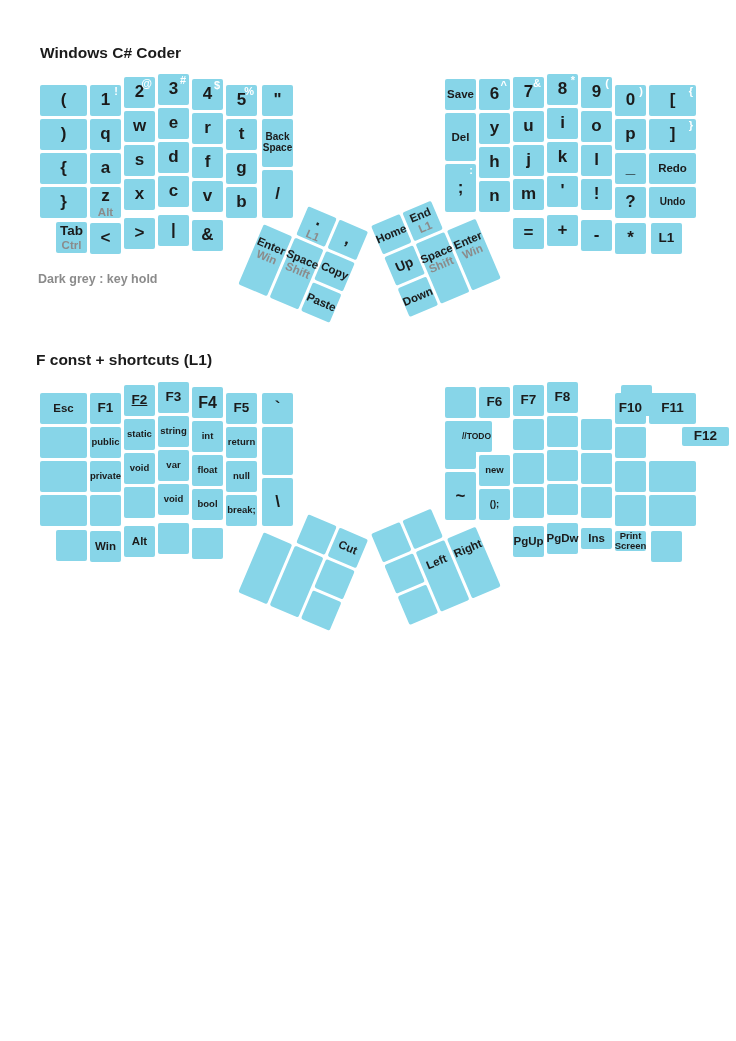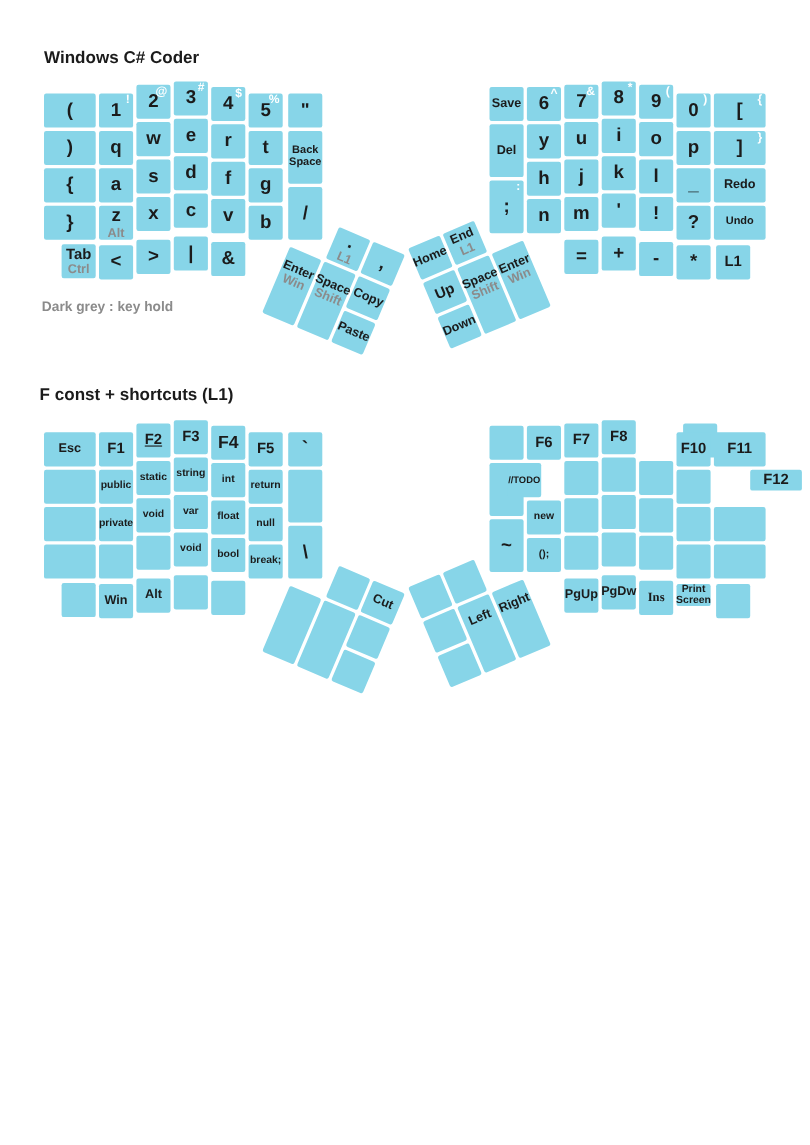--- a/index.html
+++ b/index.html
@@ -409,21 +409,21 @@
     <div class="key" style="left: 547px; top: 484px; width: 31px; height: 31px;"></div>
     <div class="key" style="left: 581px; top: 487px; width: 31px; height: 31px;"></div>
     <div class="key" style="left: 615px; top: 495px; width: 31px; height: 31px;"></div>
     <div class="key" style="left: 649px; top: 495px; width: 47px; height: 31px;"></div>
     <div class="key" style="left: 513px; top: 526px; width: 31px; height: 31px;">
       <span class="main" style="font-size: 11.5px;">PgUp</span>
     </div>
     <div class="key" style="left: 547px; top: 523px; width: 31px; height: 31px;">
       <span class="main" style="font-size: 11.5px;">PgDw</span>
     </div>
-    <div class="key" style="left: 581px; top: 528px; width: 31px; height: 31px; font-family: Liberation Serif, serif;">
+    <div class="key" style="left: 581px; top: 528px; width: 31px; height: 21px;">
       <span class="main" style="font-size: 11.5px;">Ins</span>
     </div>
     <div class="key" style="left: 615px; top: 531px; width: 31px; height: 20px;">
       <span class="main" style="font-size: 9.5px;">Print Screen</span>
     </div>
     <div class="key" style="left: 651px; top: 531px; width: 31px; height: 31px;"></div>
     <div class="cluster" style="left: 277px; top: 501px; transform: rotate(23deg);">
       <div class="key" style="left: 34px; top: 0px; width: 31px; height: 31px;"></div>
       <div class="key" style="left: 68px; top: 0px; width: 31px; height: 31px;">
         <span class="main" style="font-size: 11.5px;">Cut</span>

